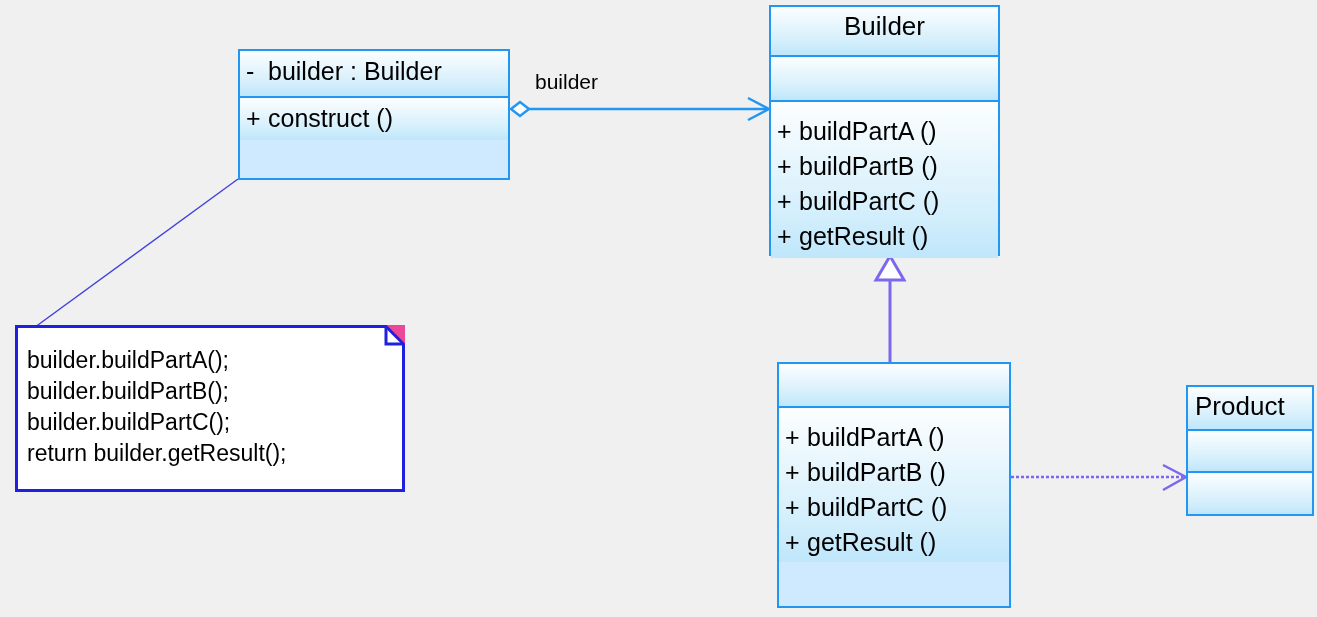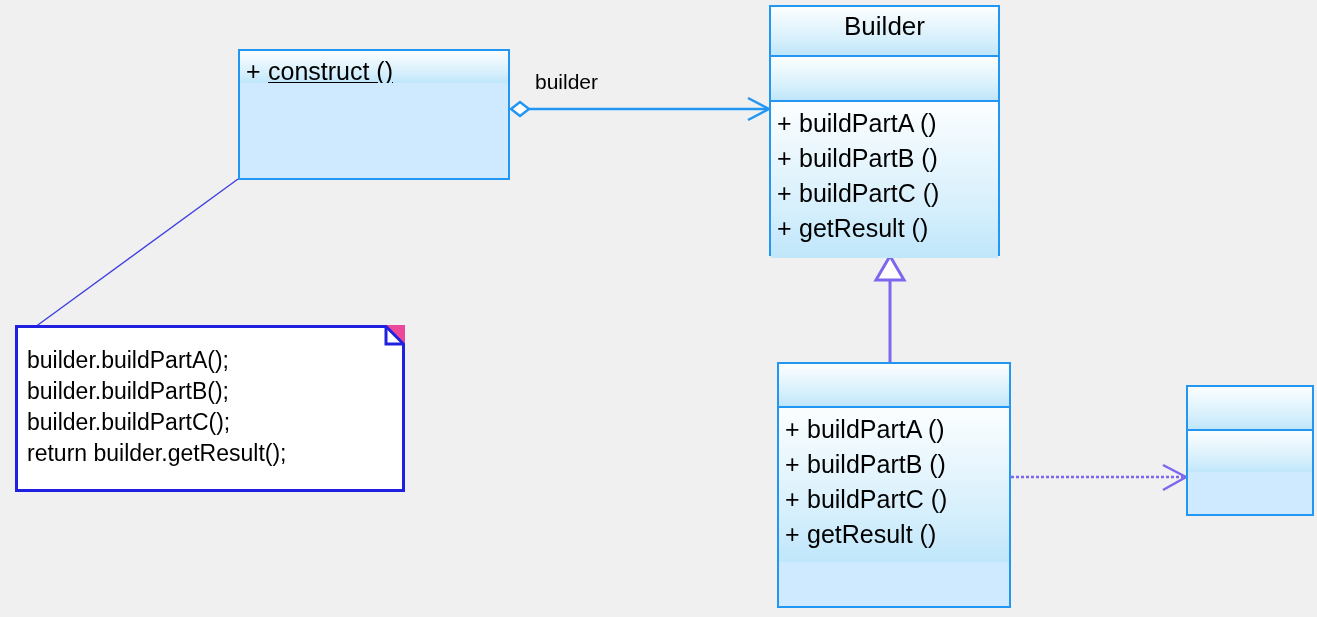--- a/index.html
+++ b/index.html
@@ -43,21 +43,21 @@
     padding-left: 7px;
   }
   .uml-row {
     color: #000;
     font-size: 25px;
     line-height: 1.0;
     padding-left: 6px;
     white-space: nowrap;
   }
   .uml-members {
-    padding-top: 4px;
+    padding-top: 12px;
   }
   .uml-members .uml-row {
     padding-top: 5px;
     padding-bottom: 5px;
   }
   .uml-row .vis {
     display: inline-block;
     min-width: 22px;
   }
   
@@ -121,21 +121,26 @@
     </g>
 
     <g>
       <line x1="238" y1="179" x2="31" y2="330" stroke="#4040e0" stroke-width="1.4"></line>
     </g>
   </svg>
 
   <div class="edge-label" style="left:535px; top:71px;">builder</div>
 
   <div class="uml-class" style="left:238px; top:49px; width:272px; height:131px;">
-    <div class="uml-compartment" style="height:32px;text-decoration:underline;">
+    <div class="uml-compartment" style="height:45px;">
+      <div class="uml-row" style="padding-top:8px;">
+        <span class="vis">-</span><span>builder  : Builder</span>
+      </div>
+    </div>
+    <div class="uml-compartment" style="height:44px;">
       <div class="uml-row" style="padding-top:8px;">
         <span class="vis">+</span><span>construct ()</span>
       </div>
     </div>
   </div>
 
   <div class="uml-class" style="left:769px; top:5px; width:231px; height:251px;">
     <div class="uml-compartment uml-title" style="height:48px;">Builder</div>
     <div class="uml-compartment" style="height:45px;"></div>
     <div class="uml-compartment uml-members" style="height:158px;">
@@ -166,20 +171,21 @@
       <div class="uml-row">
         <span class="vis">+</span><span>buildPartC ()</span>
       </div>
       <div class="uml-row">
         <span class="vis">+</span><span>getResult ()</span>
       </div>
     </div>
   </div>
 
   <div class="uml-class" style="left:1186px; top:385px; width:128px; height:131px;">
+    <div class="uml-compartment uml-title left" style="height:42px;">Product</div>
     <div class="uml-compartment" style="height:42px;"></div>
     <div class="uml-compartment" style="height:43px;"></div>
   </div>
 
   <div class="uml-note" style="left:15px; top:325px; width:390px; height:167px;">
     <svg class="note-body" viewBox="0 0 390 167" preserveAspectRatio="none">
       <path d="M1.5,1.5 L371,1.5 L388.5,19 L388.5,165.5 L1.5,165.5 Z" fill="#ffffff" stroke="#2020e0" stroke-width="3"></path>
       <path d="M371,1.5 L371,19 L388.5,19" fill="none" stroke="#2020e0" stroke-width="3"></path>
     </svg>
     <div class="note-text">builder.buildPartA();

